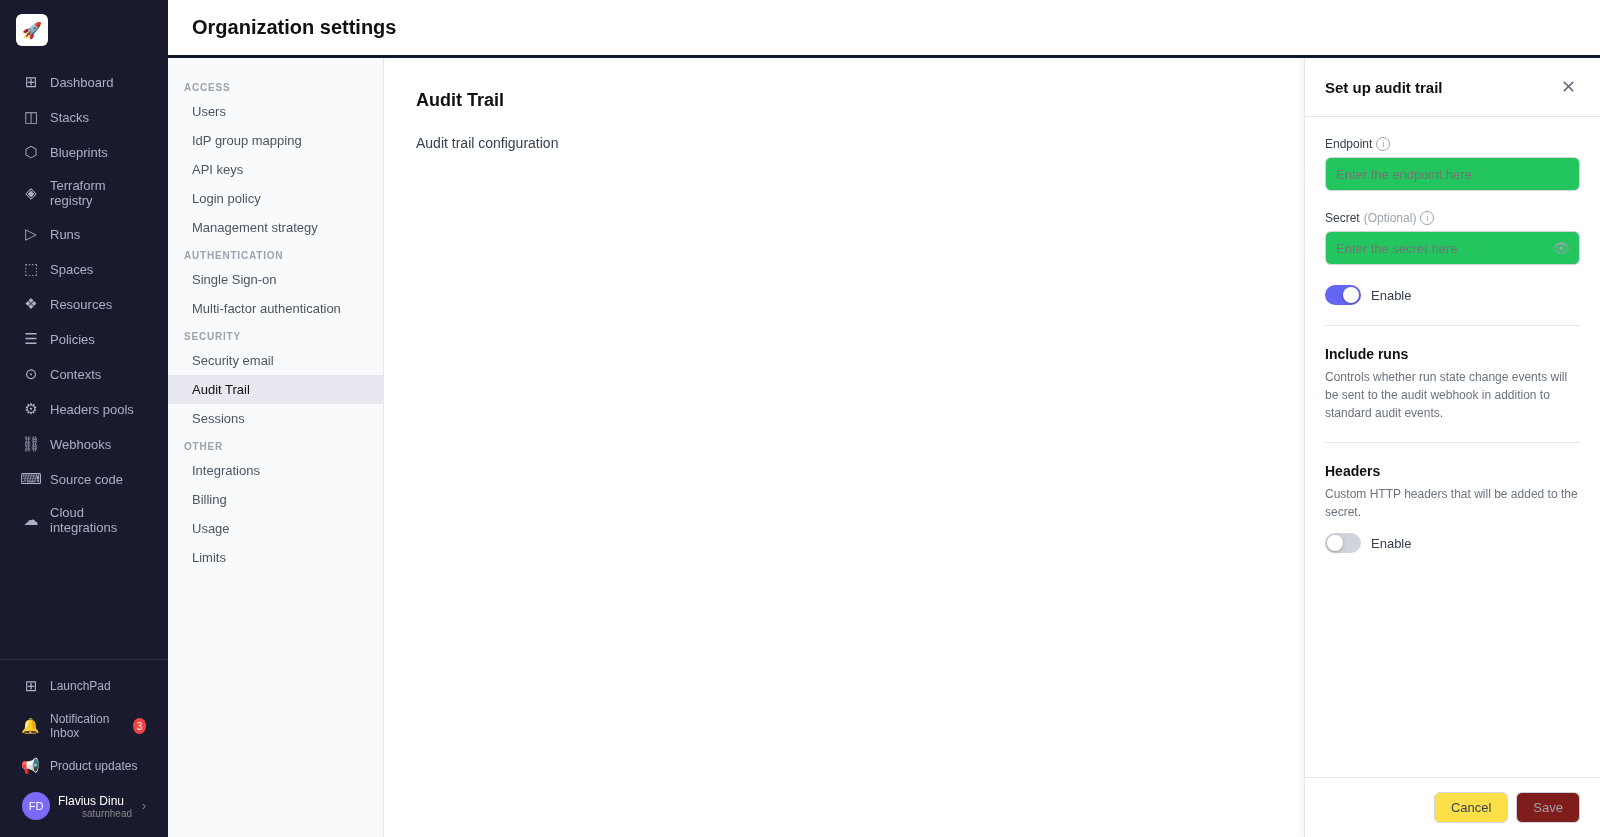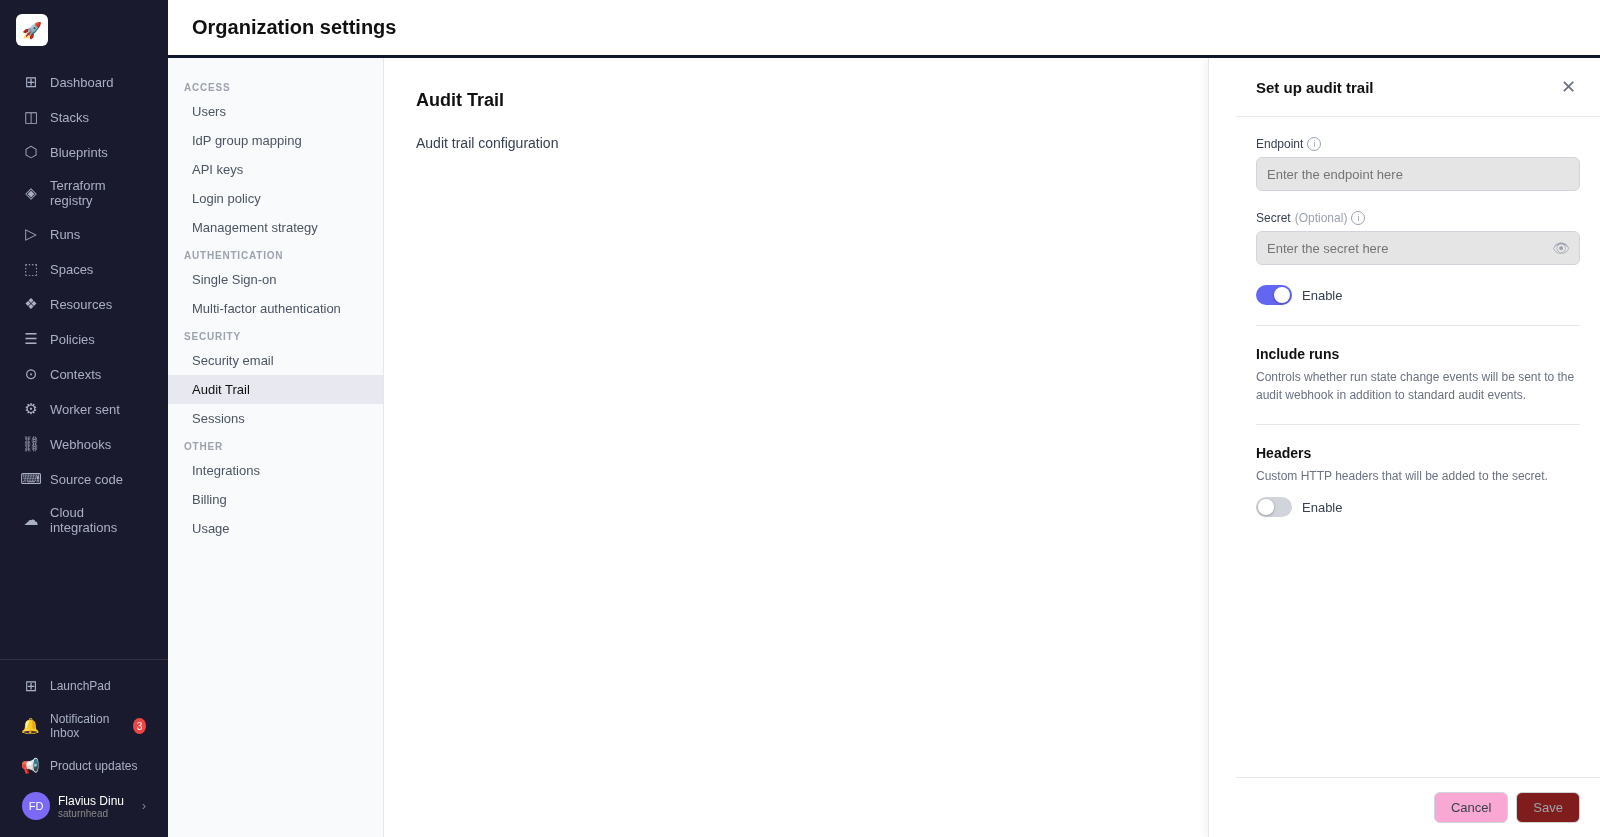--- a/index.html
+++ b/index.html
@@ -72,21 +72,21 @@
       width: 28px; height: 28px;
       border-radius: 50%;
       background: #7c6af7;
       display: flex; align-items: center; justify-content: center;
       font-size: 11px;
       color: #fff;
       flex-shrink: 0;
     }
     .user-info { flex: 1; }
     .user-name { color: #fff; font-size: 12px; font-weight: 500; }
-    .user-sub { color: #888; font-size: 10px; }
+    .user-sub { color: #888; font-size: 10px; margin-left: 24px; }
     .chevron-right { color: #888; font-size: 12px; }
 
     
     .main {
       flex: 1;
       display: flex;
       flex-direction: column;
       overflow: hidden;
     }
     .page-header {
@@ -132,28 +132,27 @@
       flex: 1;
       padding: 32px;
       background: #fff;
       overflow-y: auto;
     }
     .content-panel h2 { font-size: 18px; font-weight: 600; color: #111; margin-bottom: 24px; }
     .content-panel h3 { font-size: 14px; font-weight: 500; color: #374151; }
 
     
     .right-panel {
-      width: 392px;
+      width: 296px;
       background: #fff;
       border-left: 1px solid #e5e7eb;
       display: flex;
       flex-direction: column;
       height: 100%;
       box-shadow: -2px 0 8px rgba(0,0,0,0.06);
-      padding-left: 27px;
     }
     .right-panel-header {
       display: flex;
       align-items: center;
       justify-content: space-between;
       padding: 16px 20px;
       border-bottom: 1px solid #e5e7eb;
     }
     .right-panel-header h3 { font-size: 15px; font-weight: 600; color: #111; }
     .close-btn {
@@ -194,21 +193,21 @@
     }
     .text-input {
       width: 100%;
       height: 34px;
       border: 1px solid #d1d5db;
       border-radius: 6px;
       padding: 0 10px;
       font-size: 13px;
       color: #111;
       outline: none;
-      background: #e5e5e5;
+      background: #22c55e;
       position: relative;
     }
     .input-wrapper { position: relative; }
     .eye-icon {
       position: absolute;
       right: 10px;
       top: 50%;
       transform: translateY(-50%);
       color: #9ca3af;
       cursor: pointer;
@@ -253,21 +252,21 @@
       padding: 14px 20px;
       border-top: 1px solid #e5e7eb;
       display: flex;
       justify-content: flex-end;
       gap: 8px;
     }
     .btn-cancel {
       padding: 7px 16px;
       border: 1px solid #d1d5db;
       border-radius: 6px;
-      background: #f9a8d4;
+      background: #fde047;
       color: #374151;
       font-size: 13px;
       cursor: pointer;
     }
     .btn-save {
       padding: 7px 16px;
       border: 1px solid #d1d5db;
       border-radius: 6px;
       background: #7f1d1d;
       color: #9ca3af;
@@ -316,21 +315,21 @@
         <div class="sidebar-item">
           <span class="sidebar-icon">☰</span>
           <span>Policies</span>
         </div>
         <div class="sidebar-item">
           <span class="sidebar-icon">⊙</span>
           <span>Contexts</span>
         </div>
         <div class="sidebar-item">
           <span class="sidebar-icon">⚙</span>
-          <span>Worker sent</span>
+          <span>Headers pools</span>
         </div>
         <div class="sidebar-item">
           <span class="sidebar-icon">⛓</span>
           <span>Webhooks</span>
         </div>
         <div class="sidebar-item">
           <span class="sidebar-icon">⌨</span>
           <span>Source code</span>
         </div>
         <div class="sidebar-item">
@@ -384,20 +383,21 @@
           <div class="settings-nav-item">Single Sign-on</div>
           <div class="settings-nav-item">Multi-factor authentication</div>
           <div class="settings-section-label">SECURITY</div>
           <div class="settings-nav-item">Security email</div>
           <div class="settings-nav-item active">Audit Trail</div>
           <div class="settings-nav-item">Sessions</div>
           <div class="settings-section-label">OTHER</div>
           <div class="settings-nav-item">Integrations</div>
           <div class="settings-nav-item">Billing</div>
           <div class="settings-nav-item">Usage</div>
+          <div class="settings-nav-item">Limits</div>
         </div>
     </div>
 
     <div class="content-panel">
       <h2>Audit Trail</h2>
       <h3>Audit trail configuration</h3>
     </div>
 
     <div class="right-panel">
       <div class="right-panel-header">

